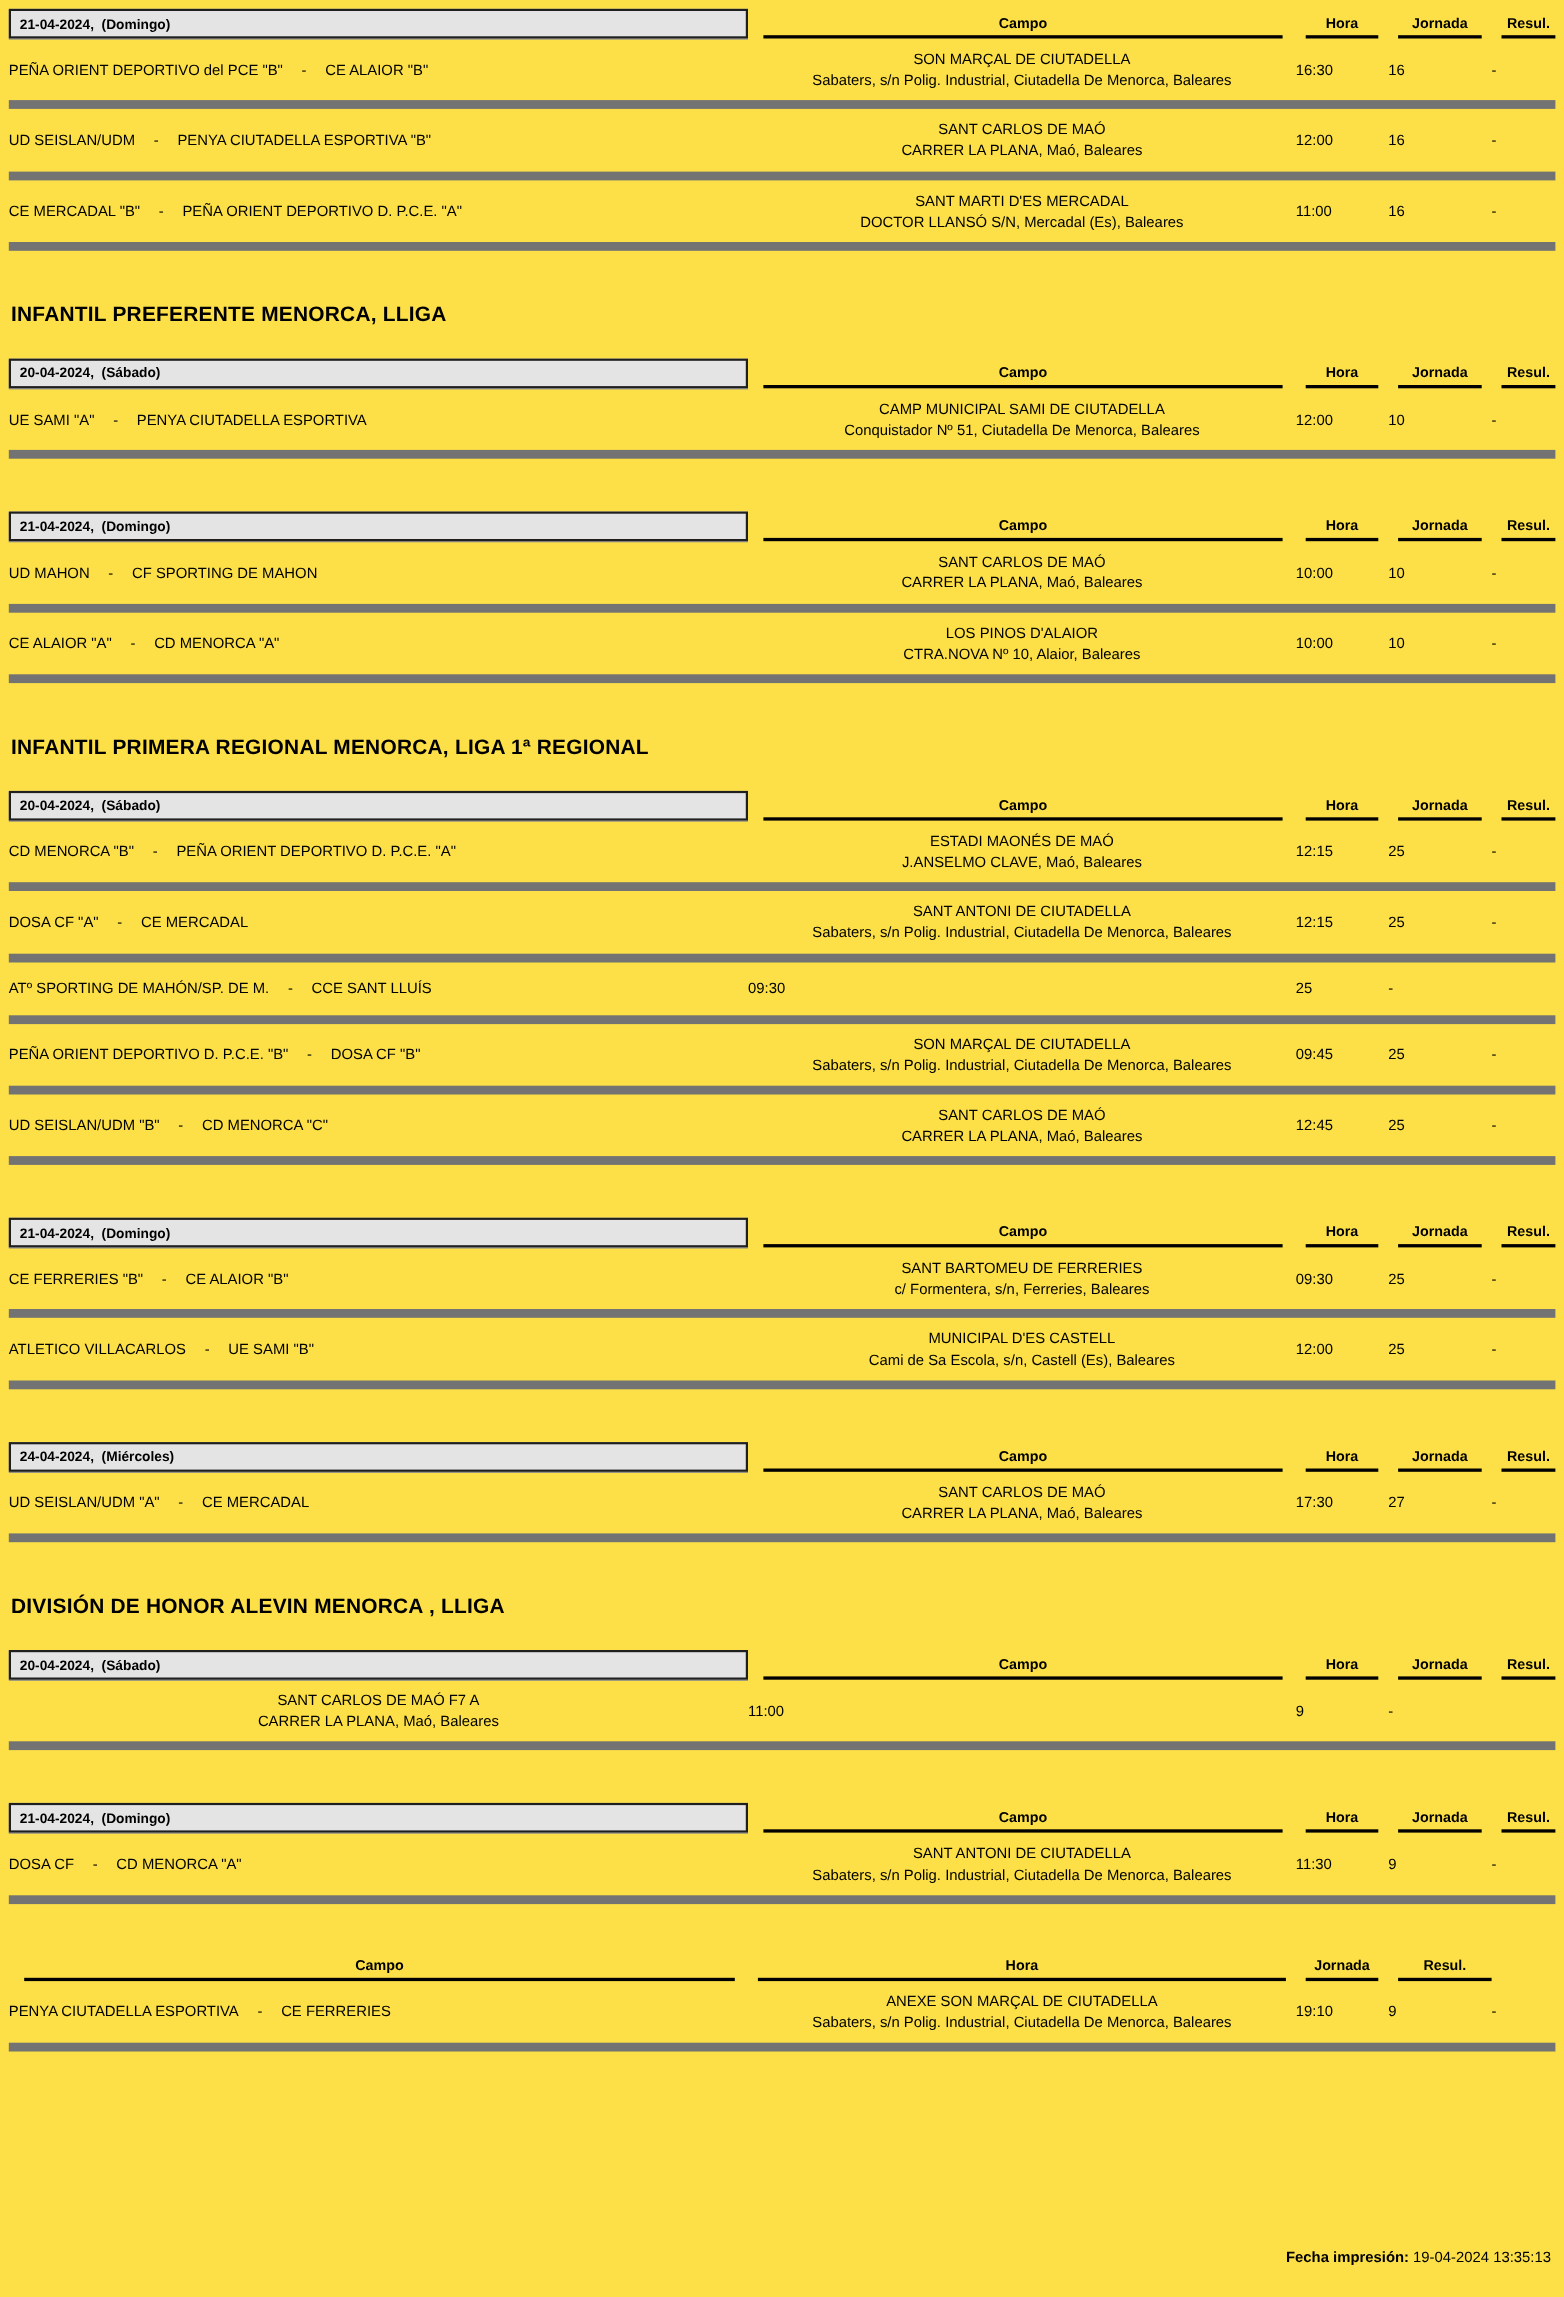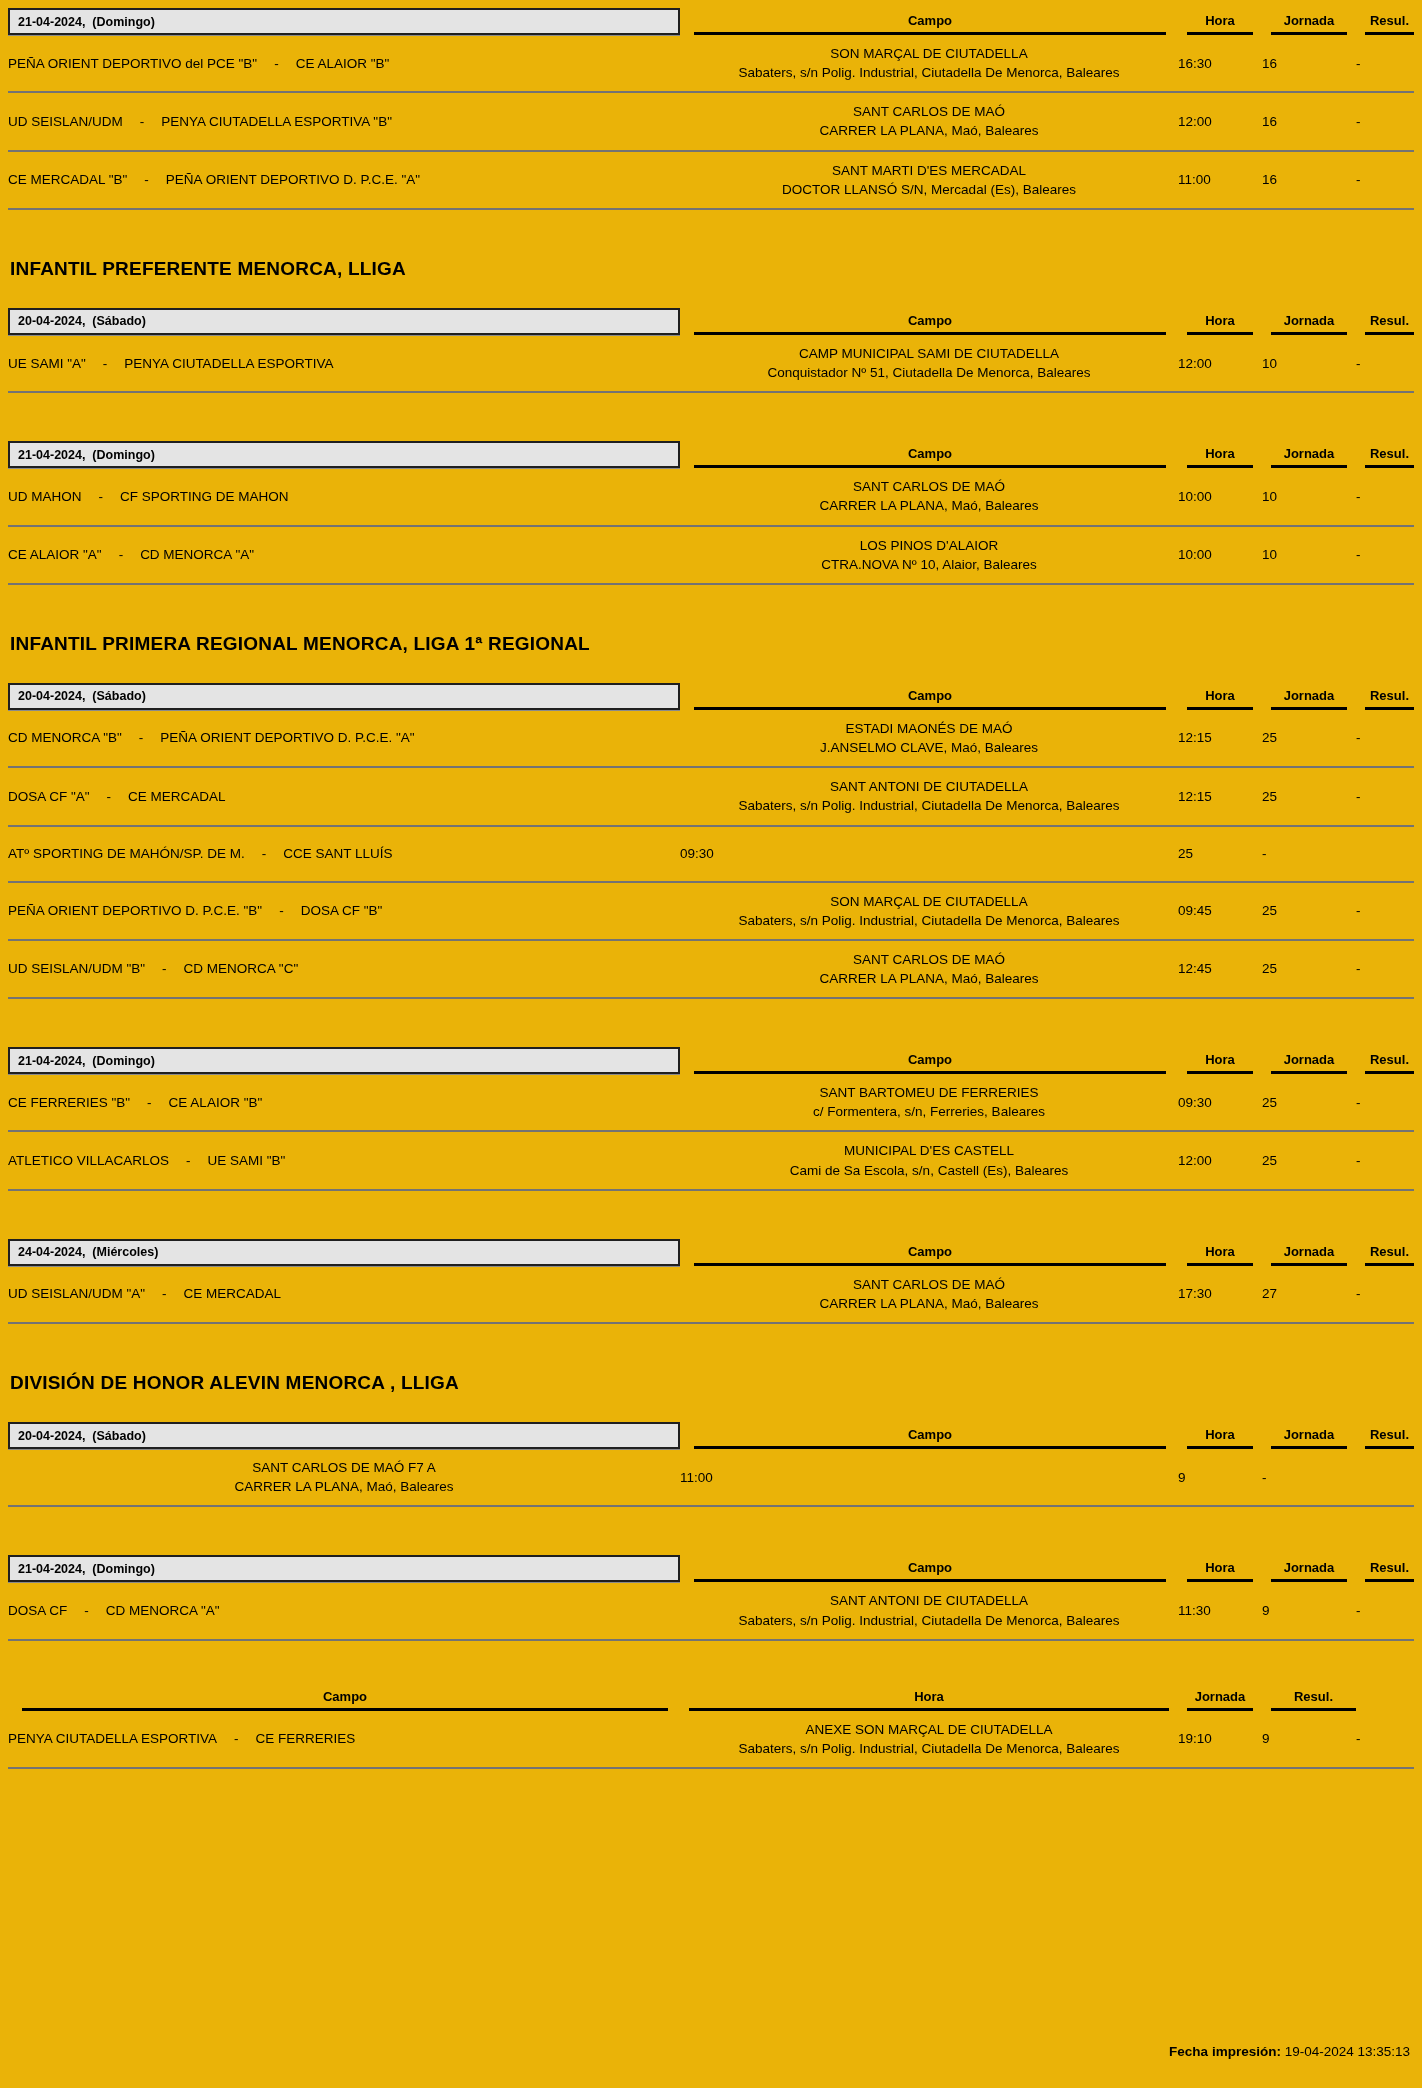--- a/index.html
+++ b/index.html
@@ -6,21 +6,21 @@
   html, body { margin: 0; padding: 0; background: #ffffff; }
   body {
     font-family: "Liberation Sans", "DejaVu Sans", sans-serif;
     color: #000000;
   }
   .page {
     position: relative;
     width: 1422px;
     min-height: 2088px;
     margin: 0 auto;
-    background: #eab308;
+    background: #fde047;
     padding: 8px 8px 60px 8px;
   }
 
   
   .section-title {
     font-size: 19px;
     font-weight: bold;
     margin: 30px 0 28px 2px;
     letter-spacing: 0.2px;
   }
@@ -58,21 +58,21 @@
     padding-bottom: 4px;
     border-bottom: 3px solid #000000;
   }
   .col-campo   { margin: 0 12px 0 14px; }
   .col-hora    { margin: 0 9px; }
   .col-jornada { margin: 0 9px; }
   .col-resul   { margin: 0 0 0 9px; }
 
   .match-row {
     align-items: center;
-    border-bottom: 2px solid #737373;
+    border-bottom: 8px solid #737373;
     padding: 9px 0;
     min-height: 56px;
   }
 
   .cell { font-size: 13.5px; line-height: 1.42; }
   .teams { text-align: left; padding-right: 10px; }
   .dash  { margin: 0 17px; }
   .campo { text-align: center; padding: 0 56px; }
   .hora, .jornada, .resul { text-align: left; }
 

